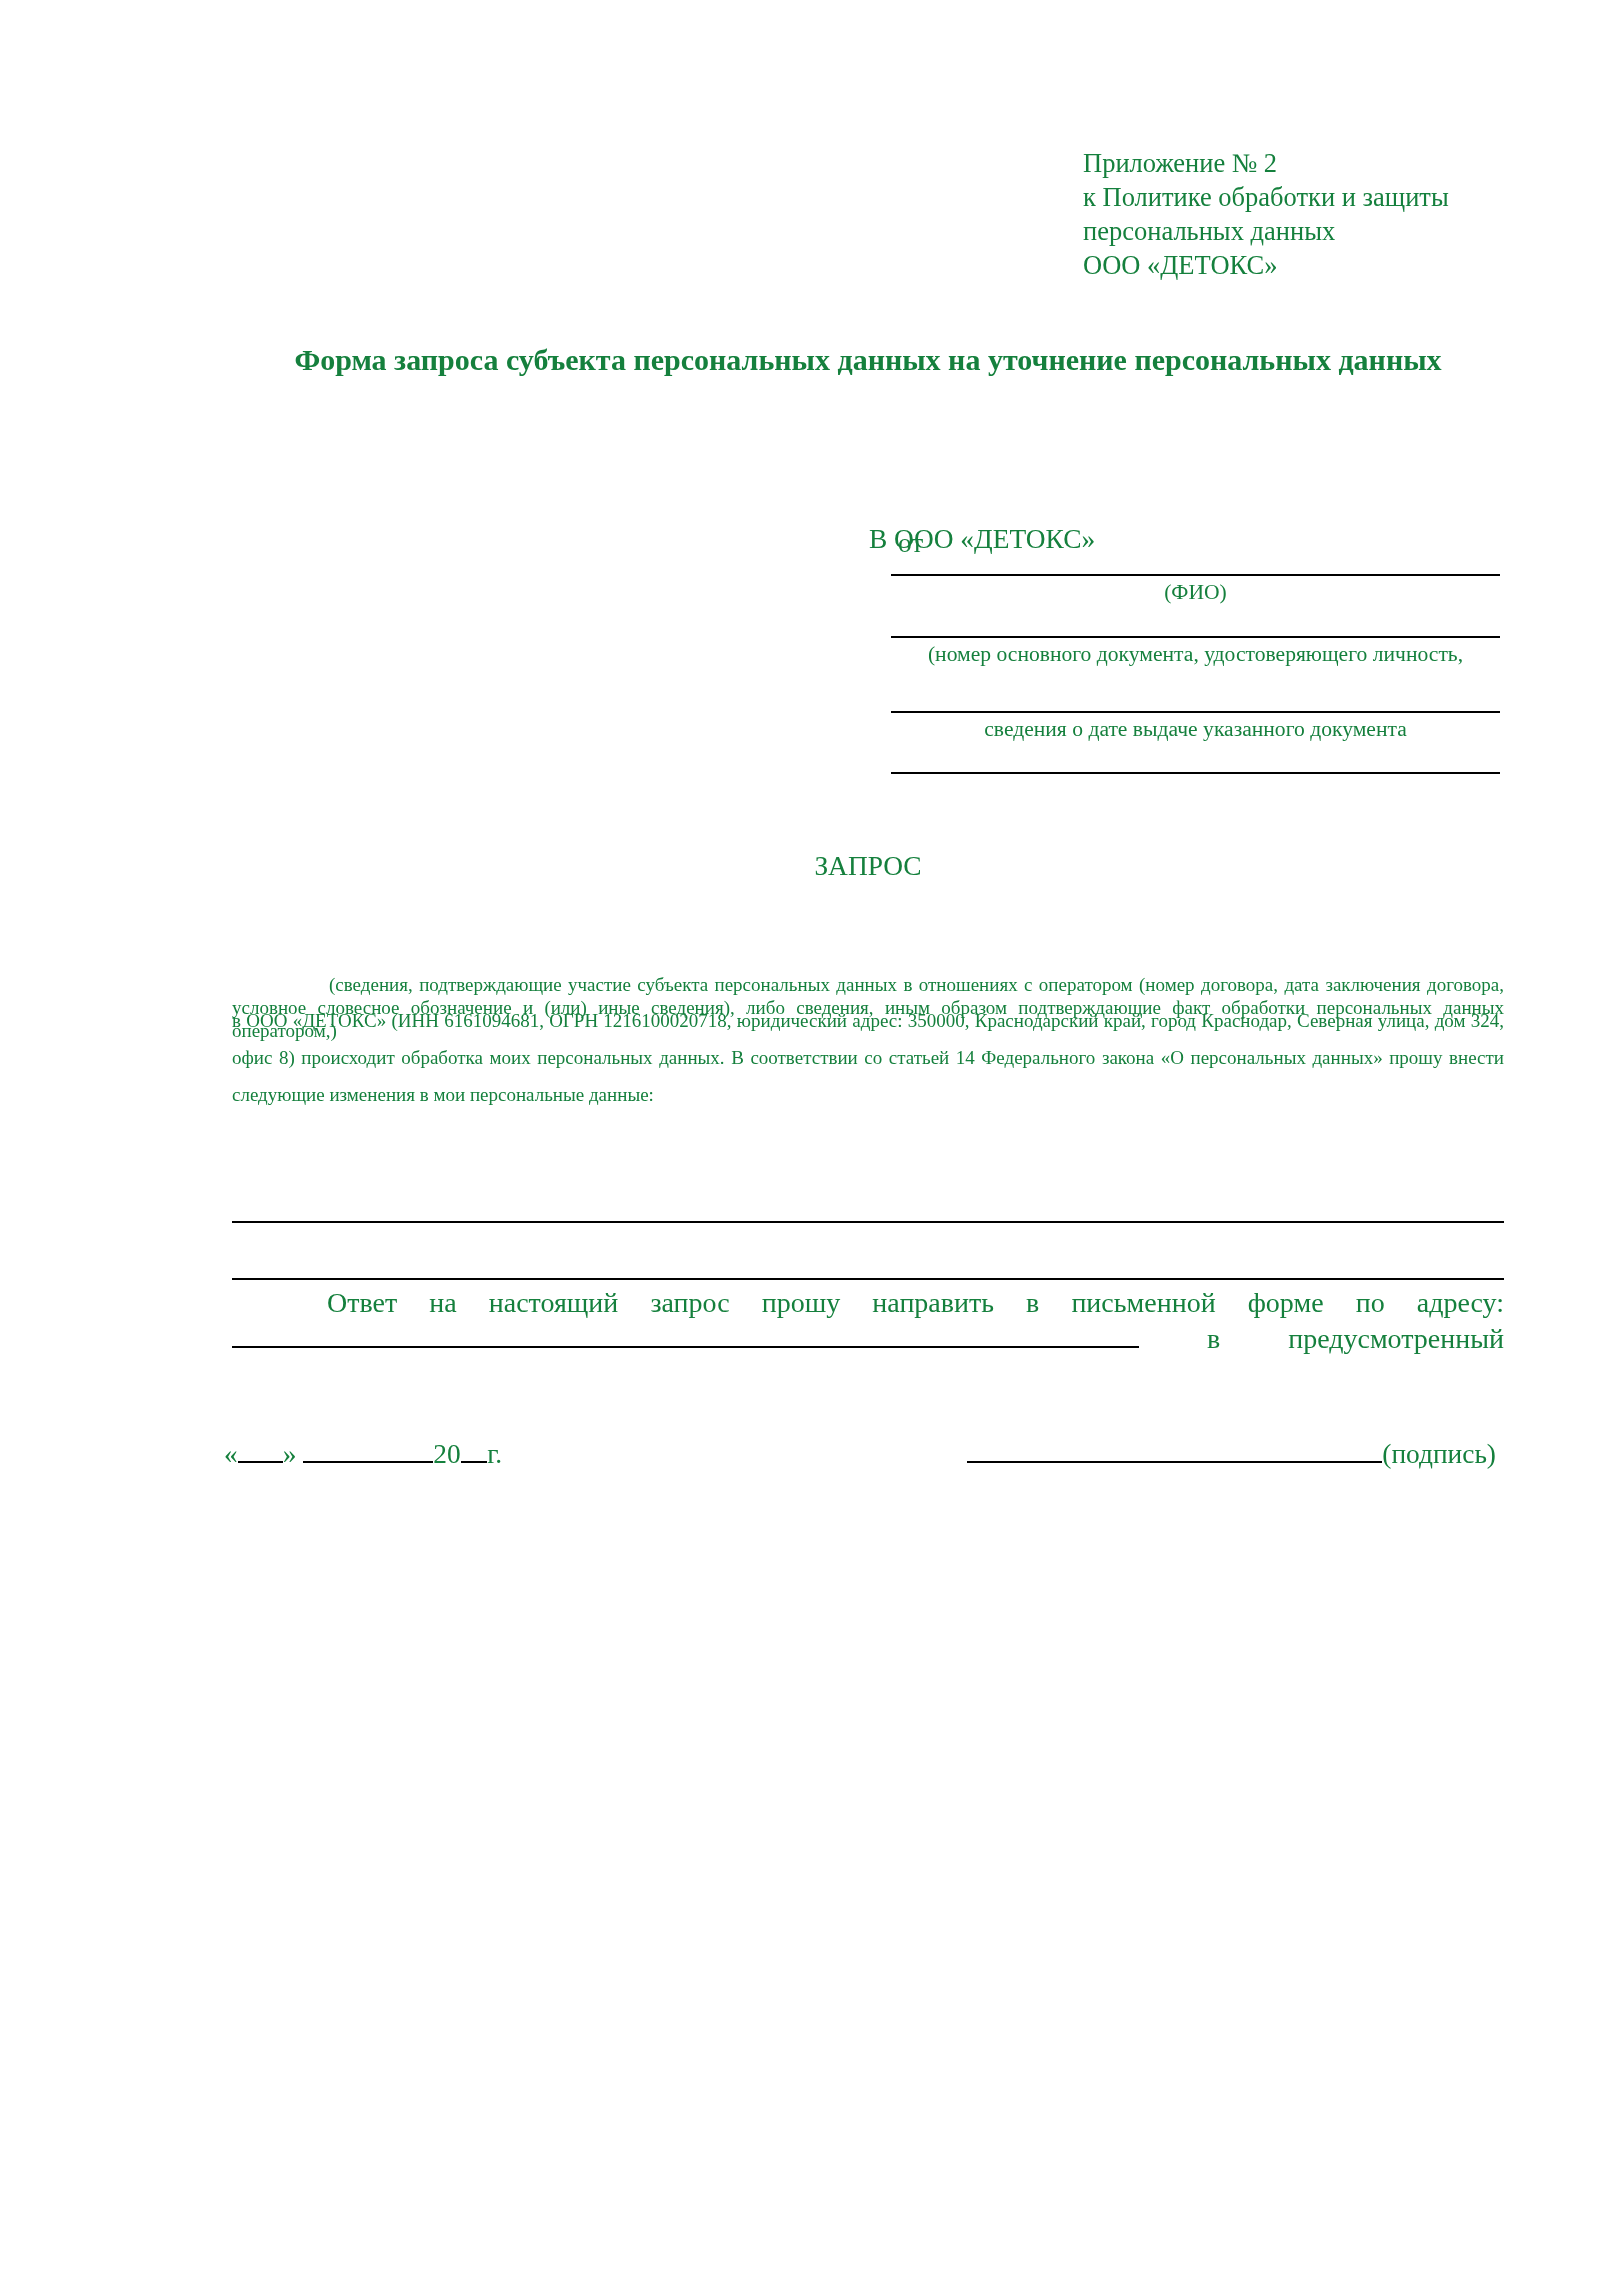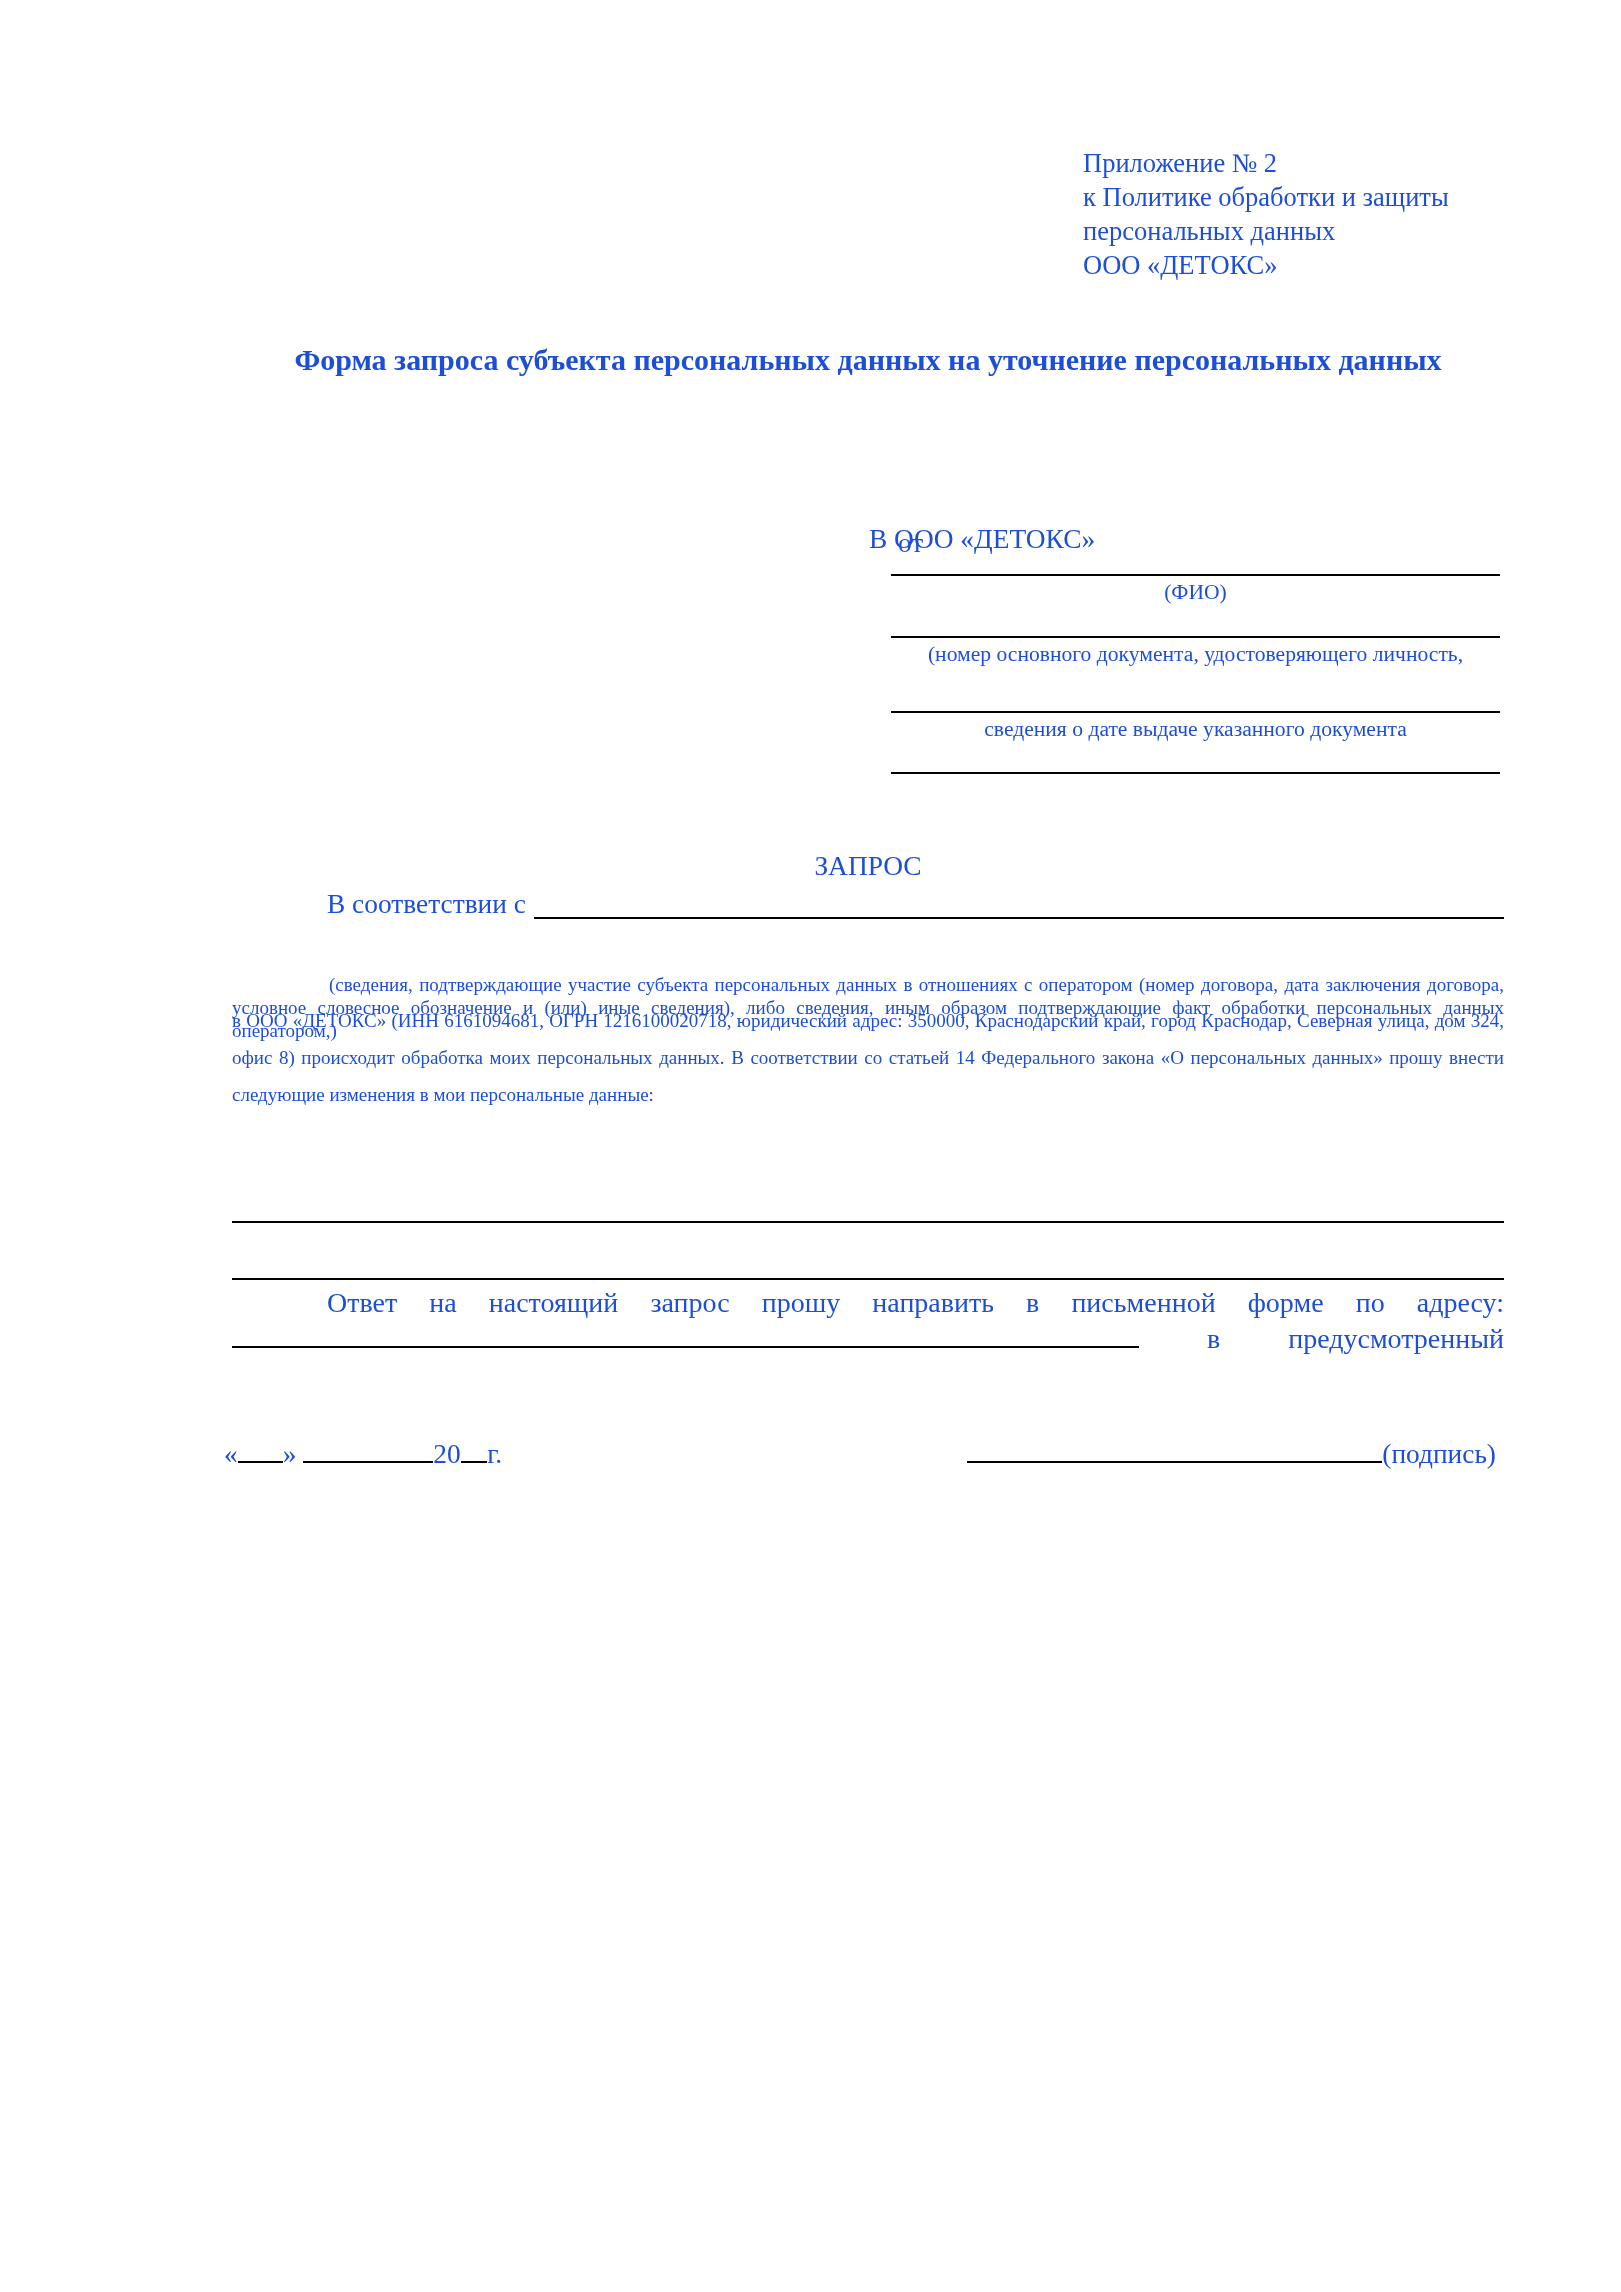--- a/index.html
+++ b/index.html
@@ -5,21 +5,21 @@
   html, body {
     margin: 0;
     padding: 0;
     background: #ffffff;
   }
   .page {
     position: relative;
     width: 1572px;
     height: 2293px;
     background: #ffffff;
-    color: #1d4ed8;
+    color: #15803d;
     font-family: "Liberation Serif", "DejaVu Serif", serif;
     overflow: hidden;
   }
   .abs { position: absolute; }
 
   .header-block {
     left: 1083px;
     top: 146px;
     width: 431px;
     font-size: 26.5px;
@@ -178,24 +178,20 @@
   <div class="abs field-line fl-2"></div>
   <div class="abs field-label lb-2">(номер основного документа, удостоверяющего личность,</div>
 
   <div class="abs field-line fl-3"></div>
   <div class="abs field-label lb-3">сведения о дате выдаче указанного документа</div>
 
   <div class="abs field-line fl-4"></div>
 
   <div class="abs request-heading">ЗАПРОС</div>
 
-  <div class="abs intro-row">
-    <span class="intro-text">В соответствии с</span>
-    <span class="fill-line"></span>
-  </div>
 
   <div class="abs footnote">(сведения, подтверждающие участие субъекта персональных данных в отношениях с оператором (номер договора, дата заключения договора, условное словесное обозначение и (или) иные сведения), либо сведения, иным образом подтверждающие факт обработки персональных данных оператором,)</div>
 
   <div class="abs body-par">в ООО «ДЕТОКС» (ИНН 6161094681, ОГРН 1216100020718, юридический адрес: 350000, Краснодарский край, город Краснодар, Северная улица, дом 324, офис 8) происходит обработка моих персональных данных. В соответствии со статьей 14 Федерального закона «О персональных данных» прошу внести следующие изменения в мои персональные данные:</div>
 
   <div class="abs blank-line bl-1"></div>
   <div class="abs blank-line bl-2"></div>
 
   <div class="abs reply-par">
     <div class="reply-l1">Ответ на настоящий запрос прошу направить в письменной форме по адресу:</div>

